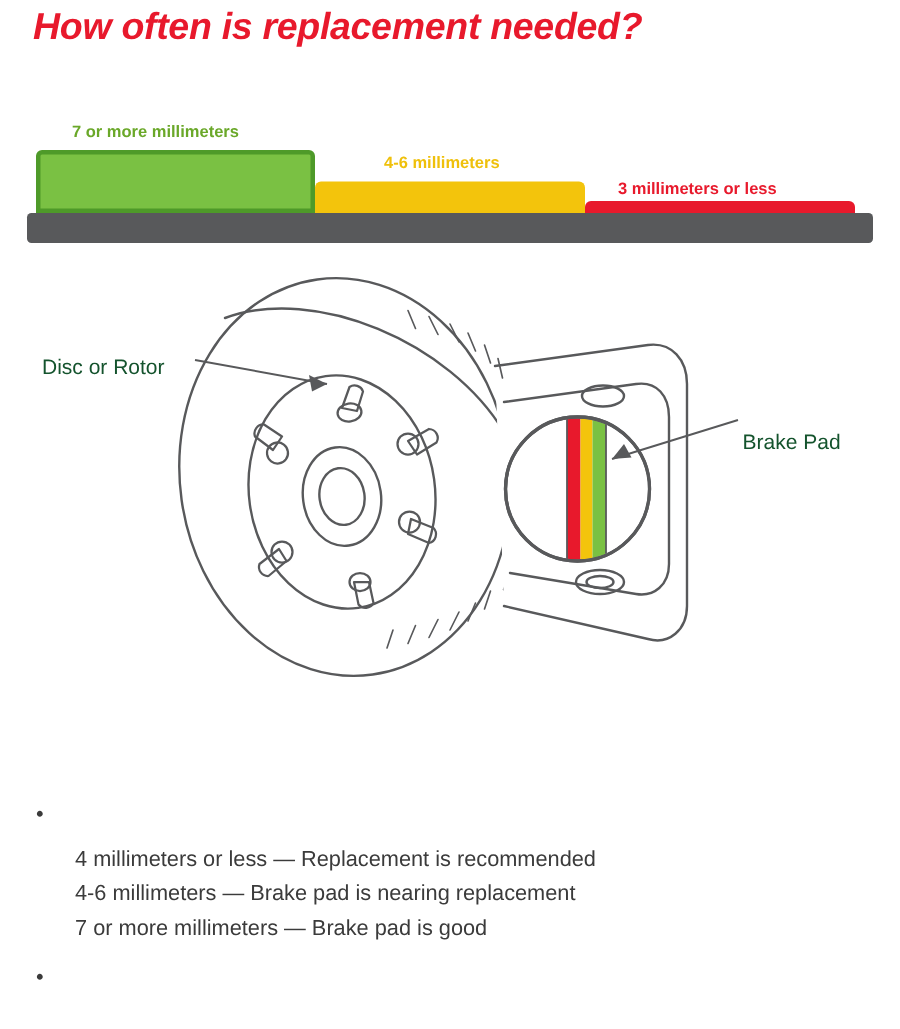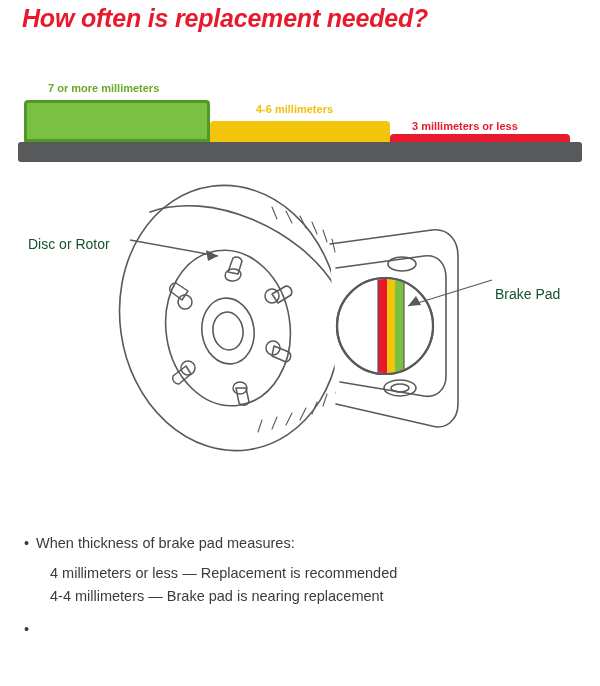--- a/index.html
+++ b/index.html
@@ -243,24 +243,24 @@
   </svg>
 
   <div class="callout-text callout-disc">Disc or Rotor</div>
   <div class="callout-text callout-pad">Brake Pad</div>
 </div>
 
 <div class="notes">
 
   <div class="bullet-row">
     <span class="bullet-dot">•</span>
-    <span>When thickness of brake pad measures:</span>
   </div>
 
   <div class="sub-list">
     <div>4 millimeters or less — Replacement is recommended</div>
-    <div>4-4 millimeters — Brake pad is nearing replacement</div>
+    <div>4-6 millimeters — Brake pad is nearing replacement</div>
+    <div>7 or more millimeters — Brake pad is good</div>
   </div>
 
   <div class="bullet-row">
     <span class="bullet-dot">•</span>
   </div>
 </div>
 
 </body></html>

